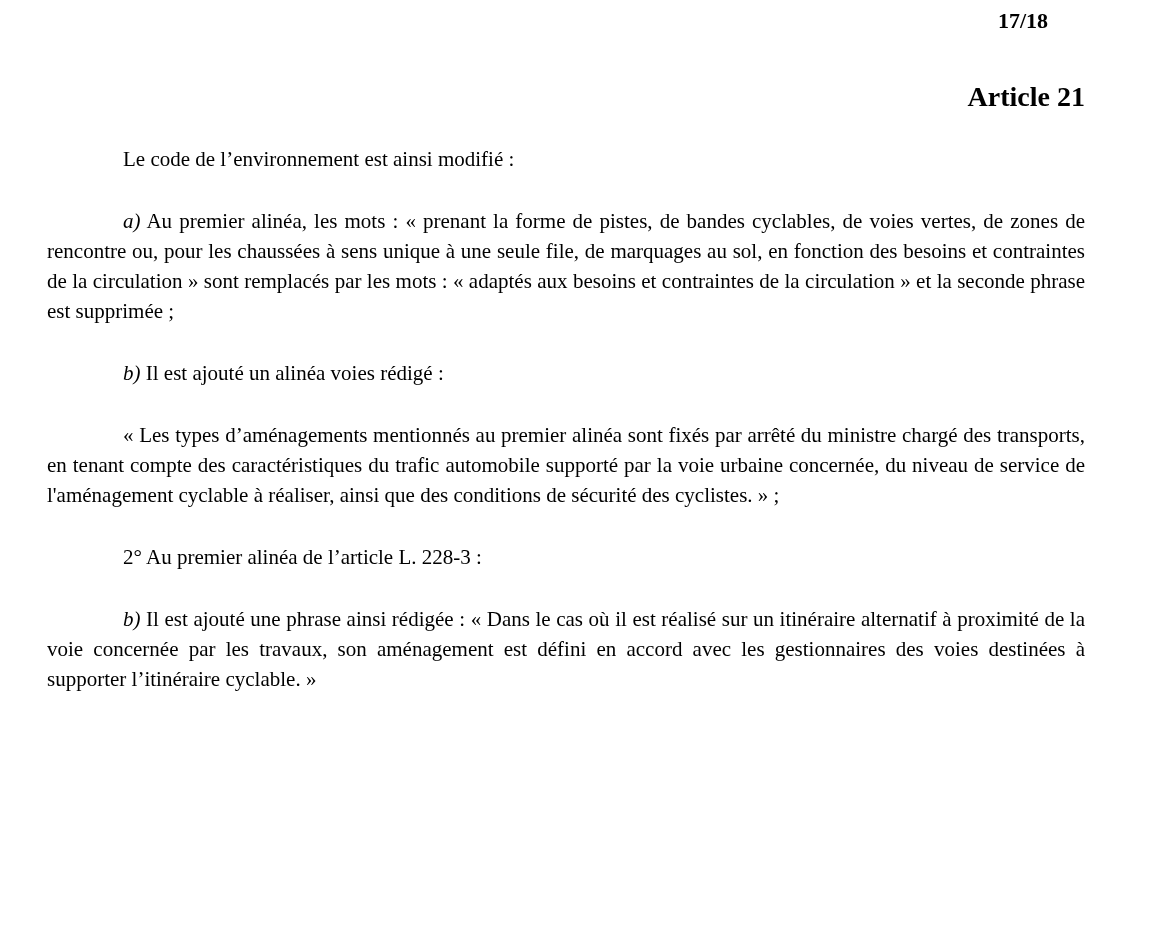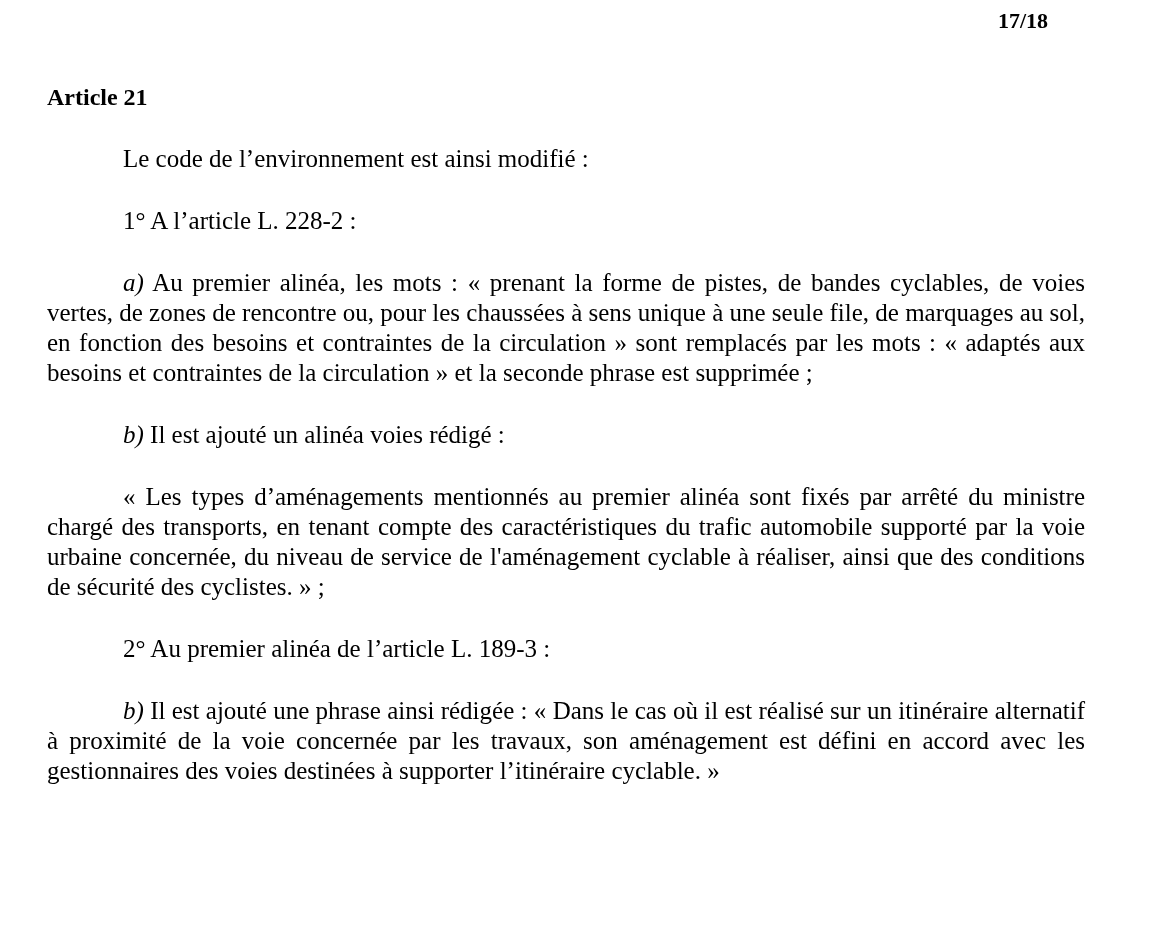--- a/index.html
+++ b/index.html
@@ -23,30 +23,30 @@
   .page-number {
     padding-top: 8px;
     padding-right: 122px;
     text-align: right;
     font-weight: bold;
     font-size: 22px;
     line-height: 26px;
   }
   .doc-title {
     margin: 50px 85px 0 47px;
-    text-align: left;
+    text-align: right;
     font-weight: bold;
-    font-size: 24px;
+    font-size: 28px;
     line-height: 26px;
   }
   .content {
     margin: 34px 85px 0 47px;
   }
   .para {
-    font-size: 25px;
+    font-size: 21px;
     line-height: 30px;
     margin: 0 0 32px 0;
     text-indent: 76px;
     text-align: justify;
     text-justify: inter-word;
   }
   .para:last-child {
     margin-bottom: 0;
   }
   .lead {
@@ -59,27 +59,26 @@
 <div class="page">
 
   <div class="page-number">17/18</div>
 
   <div class="doc-title">Article 21</div>
 
   <div class="content">
 
     <p class="para"><span>Le code de l’environnement est ainsi modifié :</span></p>
 
-    <p class="para"><span>1° A l’article L. 228-2 :</span></p>
 
     <p class="para"><i class="lead">a)</i> <span>Au premier alinéa, les mots : « prenant la forme de pistes, de bandes cyclables, de voies vertes, de zones de rencontre ou, pour les chaussées à sens unique à une seule file, de marquages au sol, en fonction des besoins et contraintes de la circulation » sont remplacés par les mots : « adaptés aux besoins et contraintes de la circulation » et la seconde phrase est supprimée ;</span></p>
 
     <p class="para"><i class="lead">b)</i> <span>Il est ajouté un alinéa voies rédigé :</span></p>
 
     <p class="para"><span>« Les types d’aménagements mentionnés au premier alinéa sont fixés par arrêté du ministre chargé des transports, en tenant compte des caractéristiques du trafic automobile supporté par la voie urbaine concernée, du niveau de service de l'aménagement cyclable à réaliser, ainsi que des conditions de sécurité des cyclistes. » ;</span></p>
 
-    <p class="para"><span>2° Au premier alinéa de l’article L. 189-3 :</span></p>
+    <p class="para"><span>2° Au premier alinéa de l’article L. 228-3 :</span></p>
 
 
     <p class="para"><i class="lead">b)</i> <span>Il est ajouté une phrase ainsi rédigée : « Dans le cas où il est réalisé sur un itinéraire alternatif à proximité de la voie concernée par les travaux, son aménagement est défini en accord avec les gestionnaires des voies destinées à supporter l’itinéraire cyclable. »</span></p>
 
   </div>
 </div>
 
 </body></html>

